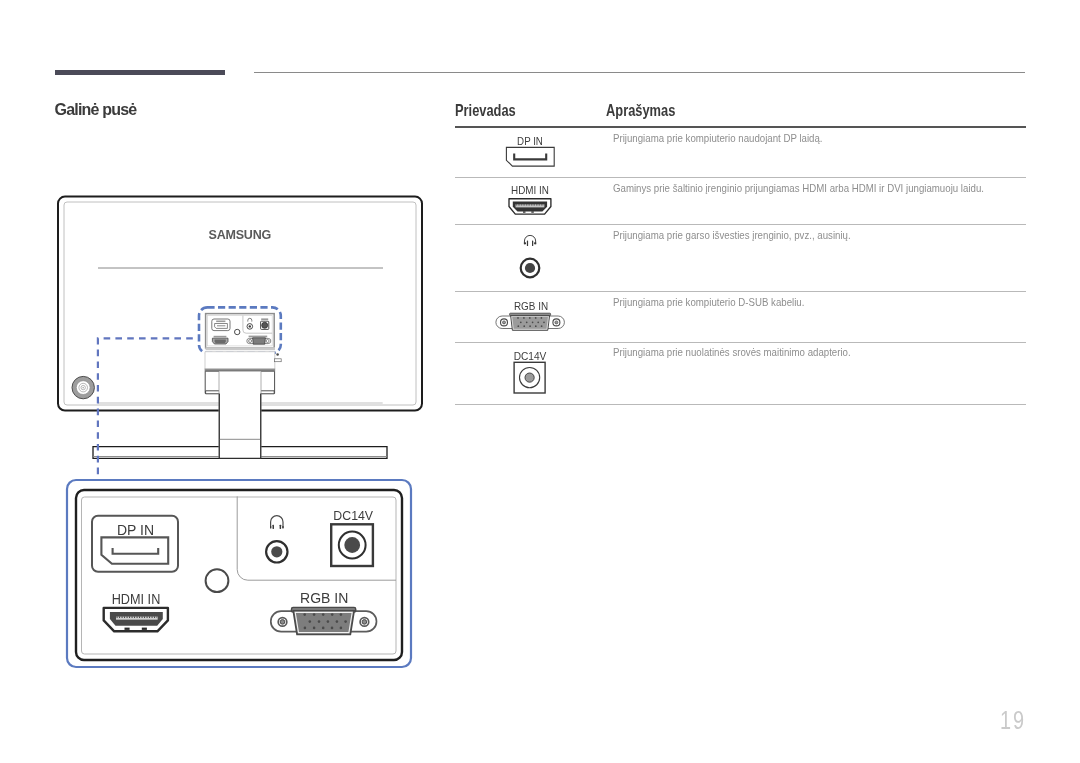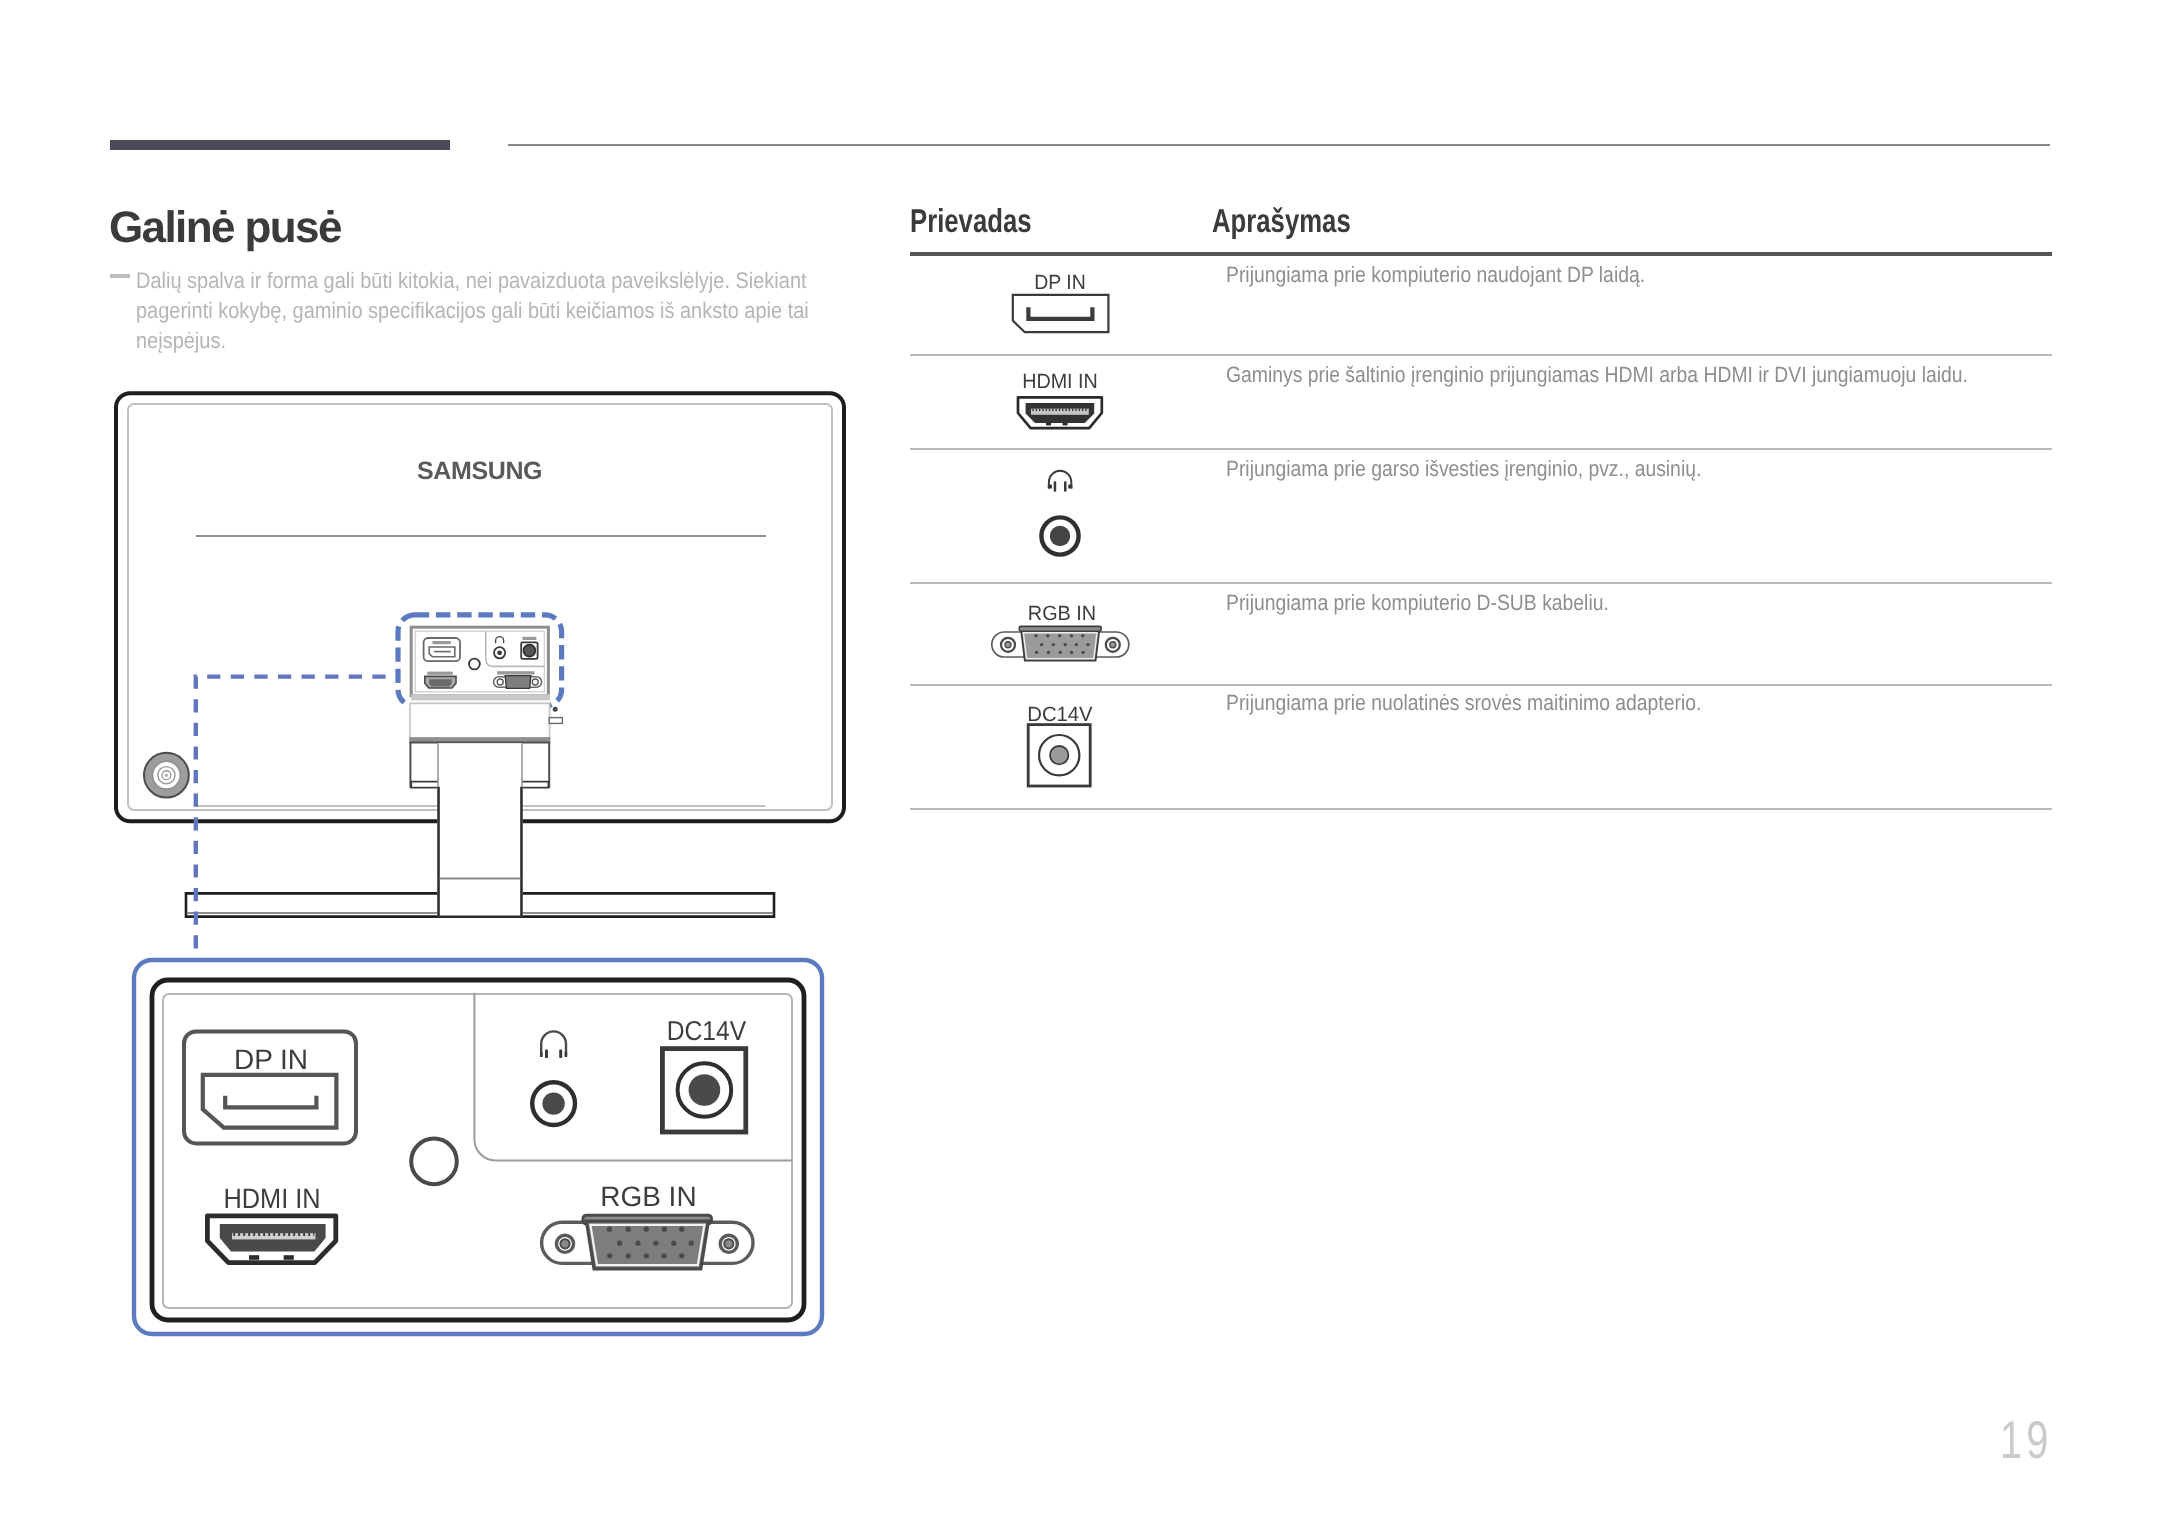--- a/index.html
+++ b/index.html
@@ -1,21 +1,21 @@
 <!DOCTYPE html>
 <html><head>
 <meta charset="utf-8">
 <style>
   html,body{margin:0;padding:0;background:#fff;}
   body{width:1080px;height:763px;overflow:hidden;font-family:"Liberation Sans",sans-serif;}
   #page{position:relative;width:1080px;height:763px;background:#fff;}
   .abs{position:absolute;}
   #accent-bar{left:55px;top:70px;width:170px;height:5px;background:#4b4a58;}
   #head-rule{left:254px;top:72px;width:771px;height:1px;background:#8a8a8a;}
-  #page-title{filter:opacity(1);left:54.5px;top:100.5px;font-size:22px;font-weight:bold;color:#3b3b3b;letter-spacing:-0.8px;white-space:nowrap;}
+  #page-title{filter:opacity(1);left:54.5px;top:100.5px;font-size:16px;font-weight:bold;color:#3b3b3b;letter-spacing:-0.8px;white-space:nowrap;}
   #note{left:55px;top:134px;width:400px;}
   #note .dash{position:absolute;left:0;top:3.4px;width:10px;height:1.2px;background:#bdbdbd;}
   #note .txt{filter:opacity(1);margin-left:13px;width:383px;font-size:11.3px;line-height:14.9px;color:#b5b5b5;transform:scaleX(0.884);transform-origin:0 0;}
   
   .th{filter:opacity(1);position:absolute;top:101px;font-size:16.6px;font-weight:bold;color:#3b3b3b;white-space:nowrap;transform:scaleX(0.775);transform-origin:0 0;}
   #th1{left:455px;}
   #th2{left:606px;}
   #head-rule2{left:455px;top:126px;width:571px;height:1.6px;background:#555;}
   .rowline{left:455px;width:571px;height:1px;background:#b9b9b9;}
   .desc{filter:opacity(1);position:absolute;left:613px;font-size:11.1px;line-height:13px;color:#8e8e8e;white-space:nowrap;transform:scaleX(0.872);transform-origin:0 0;}
@@ -27,24 +27,20 @@
 </style>
 </head>
 <body>
 
 <div id="page">
 
   <div class="abs" id="accent-bar"></div>
   <div class="abs" id="head-rule"></div>
   <div class="abs" id="page-title">Galinė pusė</div>
 
-  <div class="abs" id="note">
-    <span class="dash"></span>
-    <div class="txt">Dalių spalva ir forma gali būti kitokia, nei pavaizduota paveikslėlyje. Siekiant pagerinti kokybę, gaminio specifikacijos gali būti keičiamos iš anksto apie tai neįspėjus.</div>
-  </div>
 
   <div class="th" id="th1">Prievadas</div>
   <div class="th" id="th2">Aprašymas</div>
   <div class="abs" id="head-rule2"></div>
 
   <div class="abs rowline" style="top:176.5px"></div>
   <div class="abs rowline" style="top:224.3px"></div>
   <div class="abs rowline" style="top:291.2px"></div>
   <div class="abs rowline" style="top:342.1px"></div>
   <div class="abs rowline" style="top:404.1px"></div>

